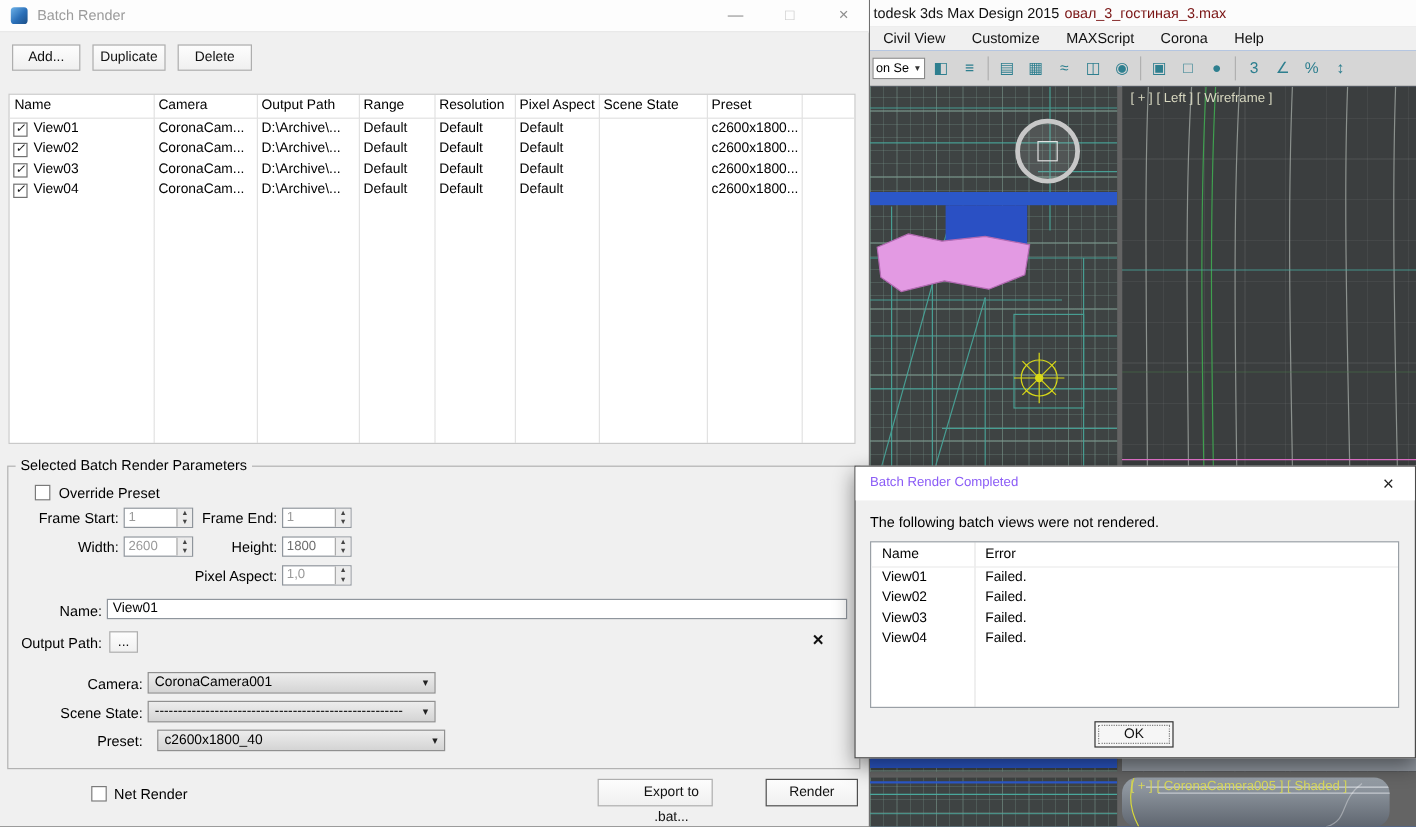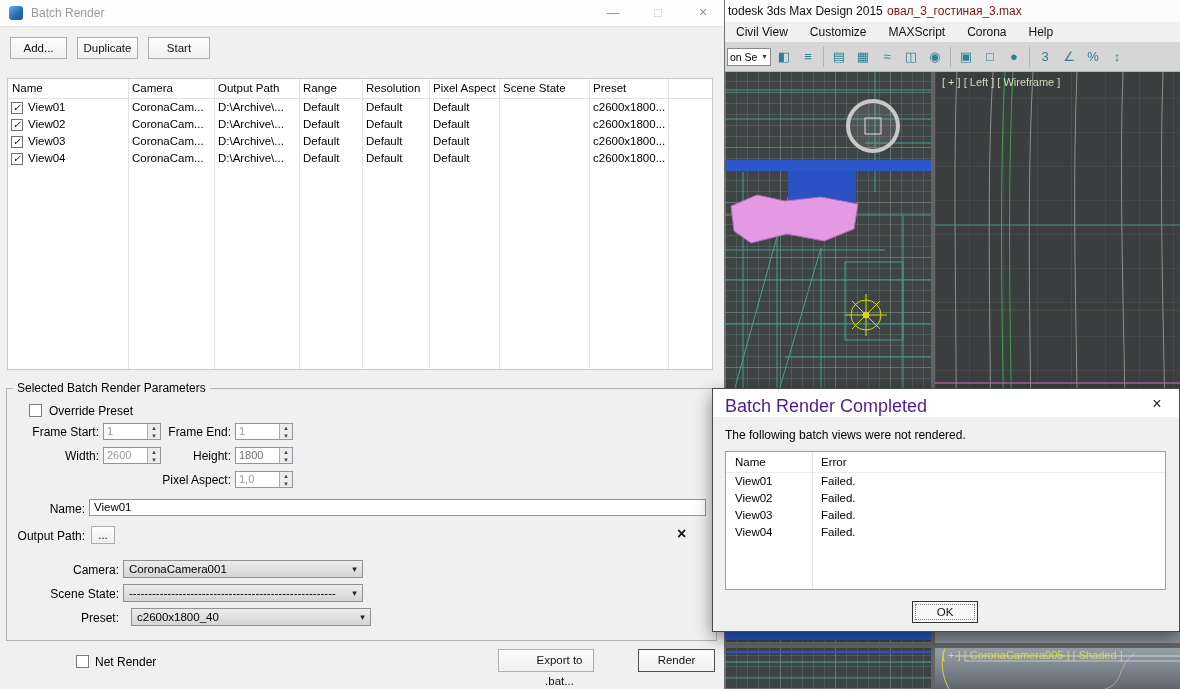--- a/index.html
+++ b/index.html
@@ -25,21 +25,21 @@
   .vp-grid{background-color:#3e4343;background-image:
     repeating-linear-gradient(0deg, rgba(120,150,140,0.28) 0px, rgba(120,150,140,0.28) 1px, transparent 1px, transparent 11px),
     repeating-linear-gradient(90deg, rgba(120,150,140,0.28) 0px, rgba(120,150,140,0.28) 1px, transparent 1px, transparent 11px),
     repeating-linear-gradient(0deg, rgba(140,175,160,0.35) 0px, rgba(140,175,160,0.35) 1px, transparent 1px, transparent 55px),
     repeating-linear-gradient(90deg, rgba(140,175,160,0.35) 0px, rgba(140,175,160,0.35) 1px, transparent 1px, transparent 55px);}
   .vp-tl{left:0;top:0;width:206px;height:571px;}
   .vp-tr{left:210px;top:0;width:245px;height:571px;background-color:#3b3e3f;background-image:
     repeating-linear-gradient(0deg, rgba(255,255,255,0.05) 0 1px, transparent 1px 34px),
     repeating-linear-gradient(90deg, rgba(255,255,255,0.05) 0 1px, transparent 1px 34px);}
   .vp-bl{left:0;top:576px;width:206px;height:41px;}
-  .vp-br{left:210px;top:576px;width:245px;height:41px;background:linear-gradient(#9aa2aa,#5f6670);}
+  .vp-br{left:210px;top:576px;width:223px;height:41px;background:linear-gradient(#9aa2aa,#5f6670);border-radius:13px;}
   .vp-label{position:absolute;left:7px;top:4px;font-size:11px;color:#d8d8c0;white-space:nowrap;z-index:2;}
   .vp-label.active{color:#d9d95a;top:1px;}
 
   
   .batch-dialog{position:absolute;left:0;top:0;width:725px;height:689px;background:#f0f0f0;border-right:1px solid #6f6f6f;box-sizing:border-box;z-index:10;}
   .bd-titlebar{position:absolute;left:0;top:0;width:724px;height:26px;background:#fdfdfd;border-bottom:1px solid #e4e4e4;}
   .bd-icon{position:absolute;left:9px;top:6px;width:14px;height:14px;border-radius:3px;background:linear-gradient(135deg,#6db2e8 0%,#2a6fb8 55%,#1d4f86 100%);}
   .bd-title{position:absolute;left:31px;top:6px;font-size:12px;color:#9b9b9b;}
   .bd-winbtn{position:absolute;top:3px;width:20px;height:19px;text-align:center;font-size:13px;line-height:19px;color:#8f8f8f;}
   .btn{position:absolute;box-sizing:border-box;background:linear-gradient(#fdfdfd,#f0f0f0);border:1px solid #aeaeae;font-size:11.5px;text-align:center;color:#111;}
@@ -69,21 +69,21 @@
   .textfield{position:absolute;height:17px;background:#fff;border:1px solid #8f959c;box-sizing:border-box;font-size:11.5px;line-height:15px;padding-left:4px;color:#000;white-space:nowrap;overflow:hidden;}
   .combo{position:absolute;height:18px;width:240px;box-sizing:border-box;background:linear-gradient(#ededed,#d4d4d4);border:1px solid #909090;display:flex;align-items:center;}
   .combo .cval{flex:1;font-size:11.5px;padding-left:5px;white-space:nowrap;overflow:hidden;color:#000;}
   .combo .carr{width:15px;text-align:center;font-size:9px;color:#222;}
   .clear-x{position:absolute;font-size:16px;font-weight:bold;color:#111;line-height:16px;}
   .foot-label{position:absolute;font-size:12px;color:#000;white-space:nowrap;}
 
   
   .completed-dialog{position:absolute;left:712px;top:388px;width:468px;height:244px;background:#f0f0f0;border:1px solid #4a4a4a;box-sizing:border-box;box-shadow:0 6px 16px rgba(0,0,0,0.45);z-index:20;}
   .cd-titlebar{position:absolute;left:0;top:0;width:466px;height:28px;background:#ffffff;}
-  .cd-title{position:absolute;left:12px;top:7px;font-size:18px;color:#4c1d95;}
+  .cd-title{position:absolute;left:12px;top:7px;font-size:11px;color:#8b5cf6;}
   .cd-close{position:absolute;left:432px;top:4px;width:24px;height:21px;text-align:center;font-size:16px;line-height:21px;color:#222;}
   .cd-message{position:absolute;left:12px;top:39px;font-size:12px;color:#000;}
   .cd-list{position:absolute;left:12px;top:62px;width:441px;height:139px;background:#fff;border:1px solid #9aa0a6;box-sizing:border-box;
     background-image:linear-gradient(#e5e5e5,#e5e5e5);background-size:1px 100%;background-repeat:no-repeat;background-position:86px 0;}
   .cd-grid{display:grid;grid-template-columns:86px auto;}
   .cd-thead{height:20px;line-height:20px;font-size:11.5px;border-bottom:1px solid #ececec;}
   .cd-thead span{padding-left:9px;}
   .cd-row{height:17px;line-height:17px;font-size:11.5px;}
   .cd-row span{padding-left:9px;}
   .cd-ok{left:199px;top:212px;width:66px;height:22px;line-height:20px;background:#f6f6f6;border:1px solid #333;}
@@ -217,21 +217,21 @@
     <div class="bd-titlebar">
       <span class="bd-icon"></span>
       <span class="bd-title">Batch Render</span>
       <span class="bd-winbtn" style="left:603px;">—</span>
       <span class="bd-winbtn" style="left:648px;color:#c9c9c9;">□</span>
       <span class="bd-winbtn" style="left:693px;font-size:14px;">×</span>
     </div>
 
     <div class="btn" style="left:10px;top:37px;width:57px;height:22px;line-height:20px;">Add...</div>
     <div class="btn" style="left:77px;top:37px;width:61px;height:22px;line-height:20px;">Duplicate</div>
-    <div class="btn" style="left:148px;top:37px;width:62px;height:22px;line-height:20px;">Start</div>
+    <div class="btn" style="left:148px;top:37px;width:62px;height:22px;line-height:20px;">Delete</div>
 
     <div class="bd-table">
       <div class="grid-row bd-thead">
         <span>Name</span>
         <span>Camera</span>
         <span>Output Path</span>
         <span>Range</span>
         <span>Resolution</span>
         <span>Pixel Aspect</span>
         <span>Scene State</span>

